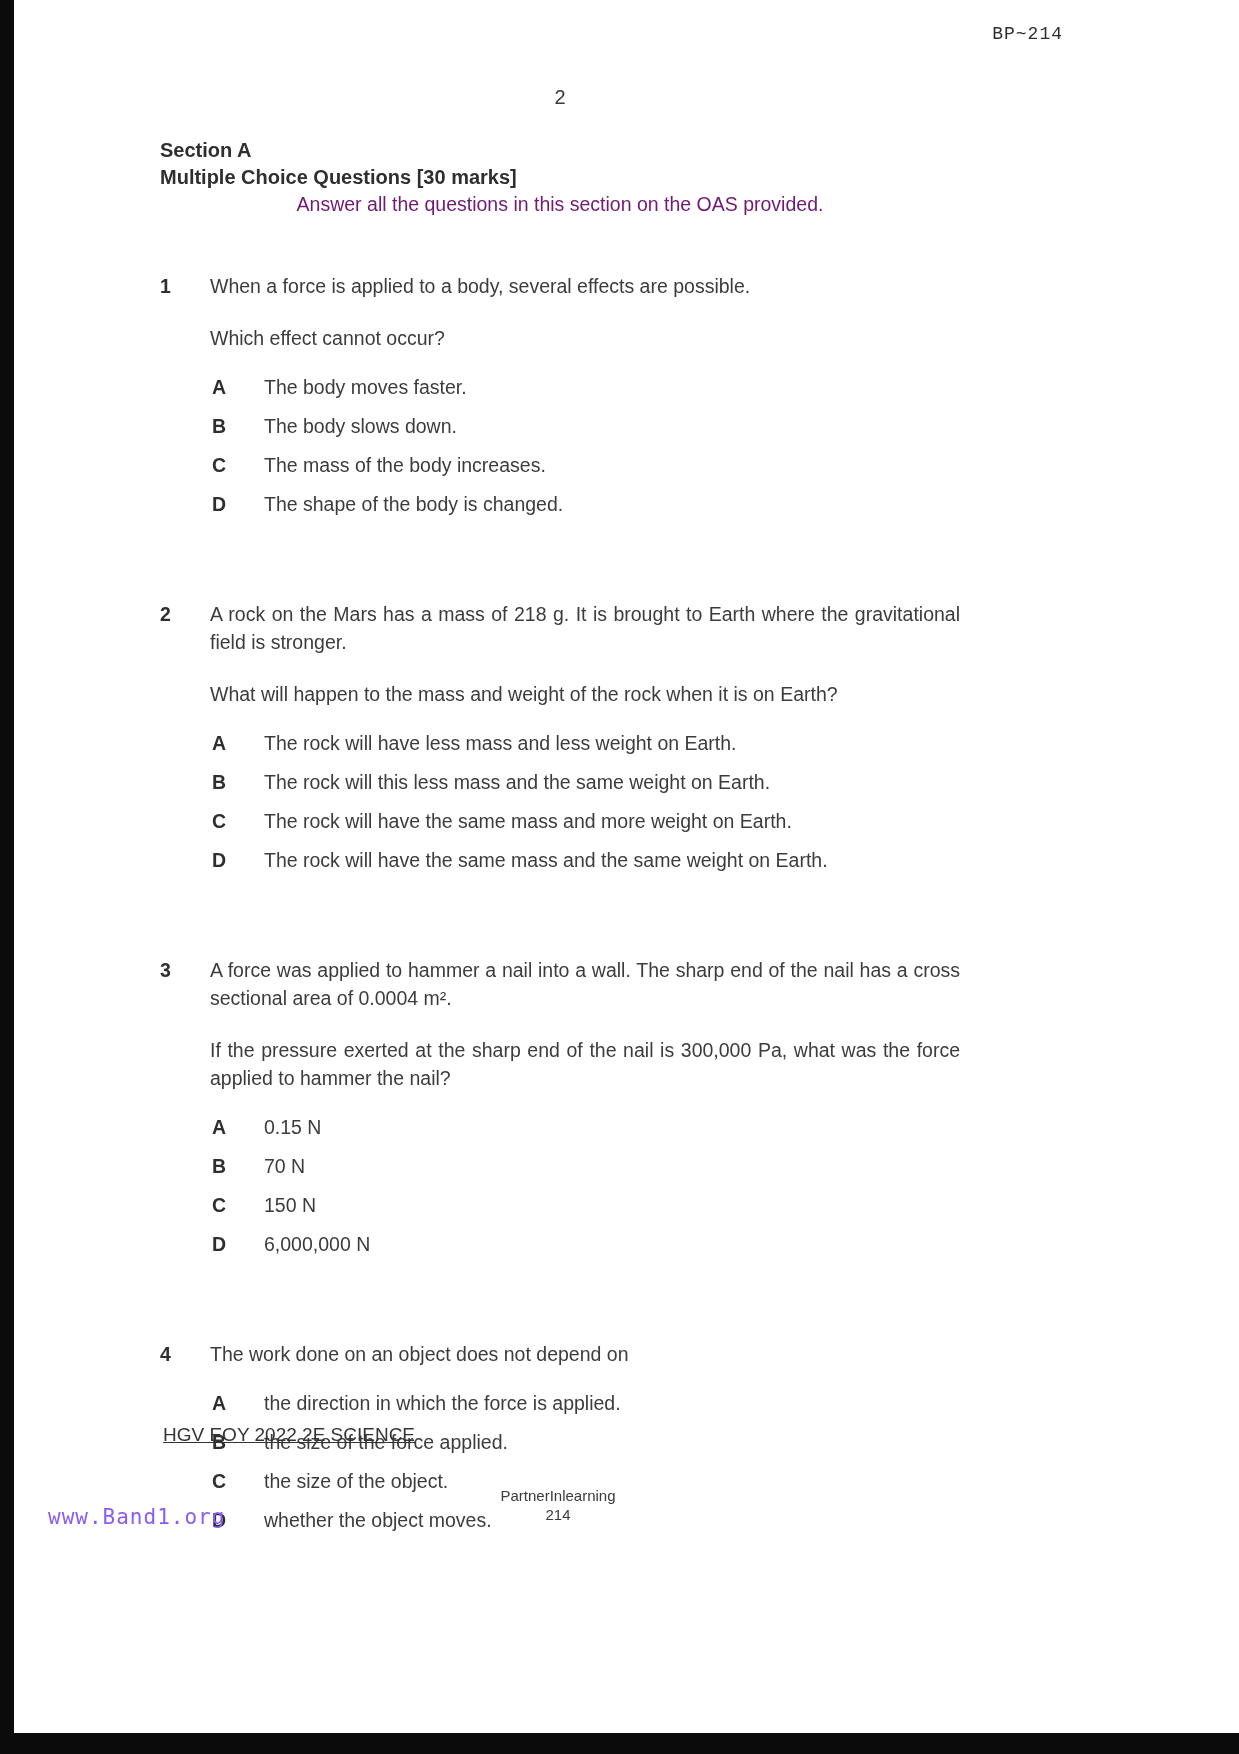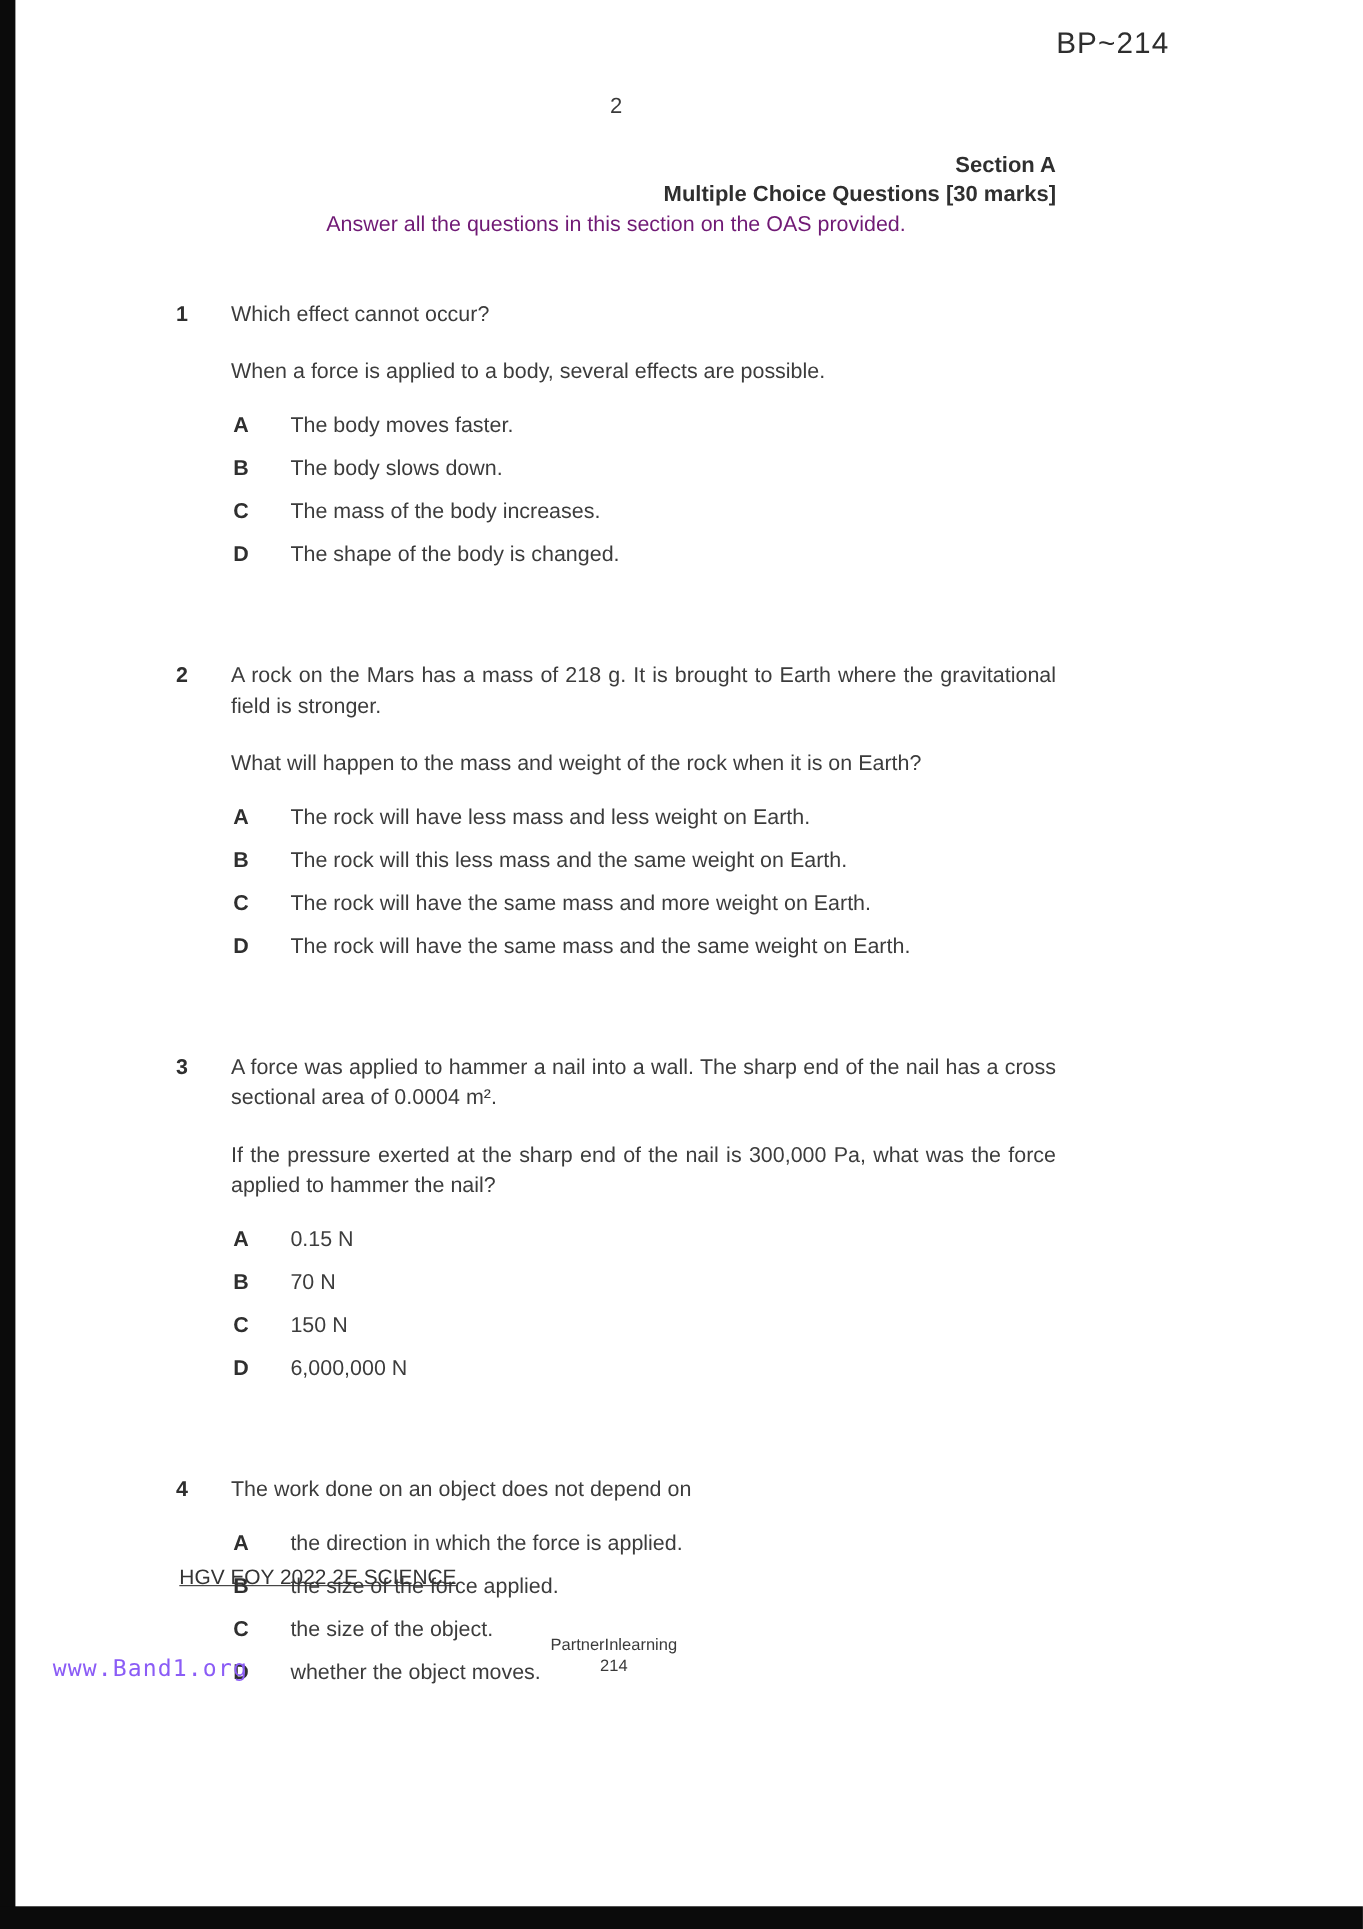--- a/index.html
+++ b/index.html
@@ -14,30 +14,30 @@
   .scan-bar-left {
     position:absolute; left:0; top:0; width:14px; height:1754px;
     background:#0b0b0b;
   }
   .scan-bar-bottom {
     position:absolute; left:0; bottom:0; width:1239px; height:21px;
     background:#0b0b0b;
   }
   .corner-code {
     position:absolute; top:24px; right:176px;
-    font-size:27px; color:#2e2e2e; letter-spacing:1px;
+    font-size:18px; color:#2e2e2e; letter-spacing:1px;font-family:Liberation Mono, monospace;
   }
   .content {
     position:absolute; left:160px; top:86px; width:800px;
   }
   .page-number {
     text-align:center; font-size:20px; color:#3a3a3a; margin-bottom:28px;
   }
   .section-title, .section-subtitle {
-    text-align:right; font-size:20px; font-weight:bold; color:#2f2f2f;
+    text-align:left; font-size:20px; font-weight:bold; color:#2f2f2f;
     line-height:27px;
   }
   .section-instruction {
     text-align:center; font-size:19.5px; color:#701a75; line-height:27px;
     margin-bottom:54px;
   }
   .question {
     display:flex; margin-bottom:68px;
   }
   .qnum {
@@ -86,22 +86,22 @@
 <div class="content">
   <div class="page-number">2</div>
 
   <div class="section-title">Section A</div>
   <div class="section-subtitle">Multiple Choice Questions [30 marks]</div>
   <div class="section-instruction">Answer all the questions in this section on the OAS provided.</div>
 
   <div class="question">
     <div class="qnum">1</div>
     <div class="qbody">
+      <p class="qpara">When a force is applied to a body, several effects are possible.</p>
       <p class="qpara">Which effect cannot occur?</p>
-      <p class="qpara">When a force is applied to a body, several effects are possible.</p>
       <div class="options">
         <div class="option">
           <span class="opt-letter">A</span>
           <span class="opt-text">The body moves faster.</span>
         </div>
         <div class="option">
           <span class="opt-letter">B</span>
           <span class="opt-text">The body slows down.</span>
         </div>
         <div class="option">

